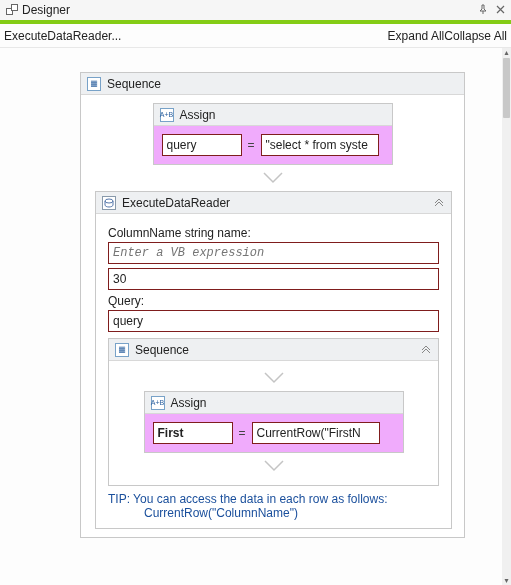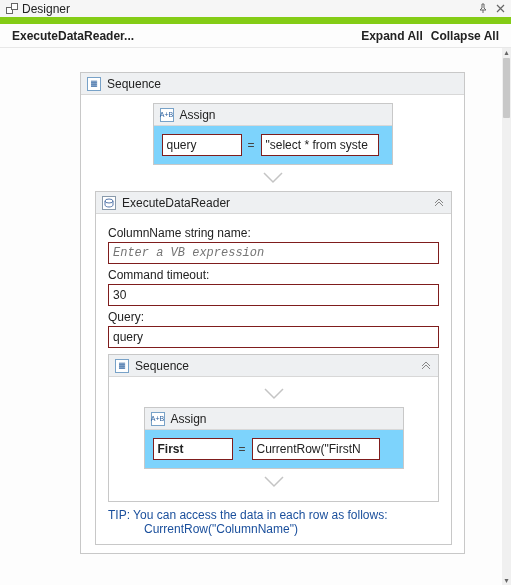--- a/index.html
+++ b/index.html
@@ -1,38 +1,38 @@
 <!DOCTYPE html>
 <html><head>
 <meta charset="utf-8">
 <style>
   * { box-sizing: border-box; font-family: "Segoe UI", Tahoma, sans-serif; font-size: 12px; }
   body { margin:0; background:#fdfdfd; color:#222; width:511px; height:585px; overflow:hidden; position:relative;}
   .titlebar {
     display:flex; align-items:center; height:24px; padding:6px 6px; background:#f6f6f6;
-    border-bottom:7px solid #84cc16;
+    border-bottom:4px solid #84cc16;
   }
   .titlebar .title-text{ flex:1; display:flex; align-items:center; gap:4px;}
   .titlebar .sys-icons{ display:flex; gap:8px; color:#666;}
   .breadcrumb-bar{
-    display:flex; align-items:center; height:24px; padding:0 12px; border-bottom:1px solid #e8e8e8;font-weight:bold;
+    display:flex; align-items:center; height:24px; padding:0 4px; border-bottom:1px solid #e8e8e8;
   }
   .breadcrumb-bar .crumbs{flex:1; color:#222;}
-  .breadcrumb-bar .links{display:flex; gap:8px; color:#222;}
+  .breadcrumb-bar .links{display:flex; color:#222;}
   .breadcrumb-bar .links span{cursor:pointer;}
   .canvas{position:relative; height:537px; overflow:auto;}
   .scrollbar{
     position:absolute; right:0; top:48px; width:9px; height:537px; background:#f0f0f0;
   }
   .scrollbar .thumb{position:absolute; left:1px; top:10px; width:7px; height:60px; background:#c8c8c8; border-radius:1px;}
   .scrollbar .up,.scrollbar .down{position:absolute; left:0; width:9px; height:9px; color:#666; font-size:8px; text-align:center; line-height:9px;}
   .scrollbar .up{top:0;} .scrollbar .down{bottom:0;}
 
   .activity{
-    border:1px solid #c8c8c8; background:#7dd3fc;
+    border:1px solid #c8c8c8; background:#f0abfc;
   }
   .activity.outer{
     position:absolute; left:80px; top:24px; width:385px; background:#fff;
   }
   .activity-header{
     height:22px; display:flex; align-items:center; gap:6px; padding:0 6px;
     background:#eef0f2; border-bottom:1px solid #d8d8d8;
   }
   .activity-header .title{flex:1;}
   .chev{color:#666; cursor:pointer;}
@@ -162,21 +162,20 @@
                 <path d="M2 6 L6 2 L10 6 M2 9 L6 5 L10 9" fill="none" stroke="#888" stroke-width="1"></path>
               </svg>
           </span>
         </div>
         <div class="activity-body" style="padding:8px 12px;">
           <div class="field">
             <div class="field-label">ColumnName string name:</div>
             <input class="textbox placeholder" style="width: 100%; font-family: Liberation Mono, monospace;" placeholder="Enter a VB expression">
           </div>
           <div class="field">
-            <div class="field-label">Command timeout:</div>
             <input class="textbox" style="width: 100%;" value="30">
           </div>
           <div class="field">
             <div class="field-label">Query:</div>
             <input class="textbox" style="width: 100%;" value="query">
           </div>
 
           <div class="inner-seq">
             <div class="activity-header">
               <span class="icon-seq">▦</span>

